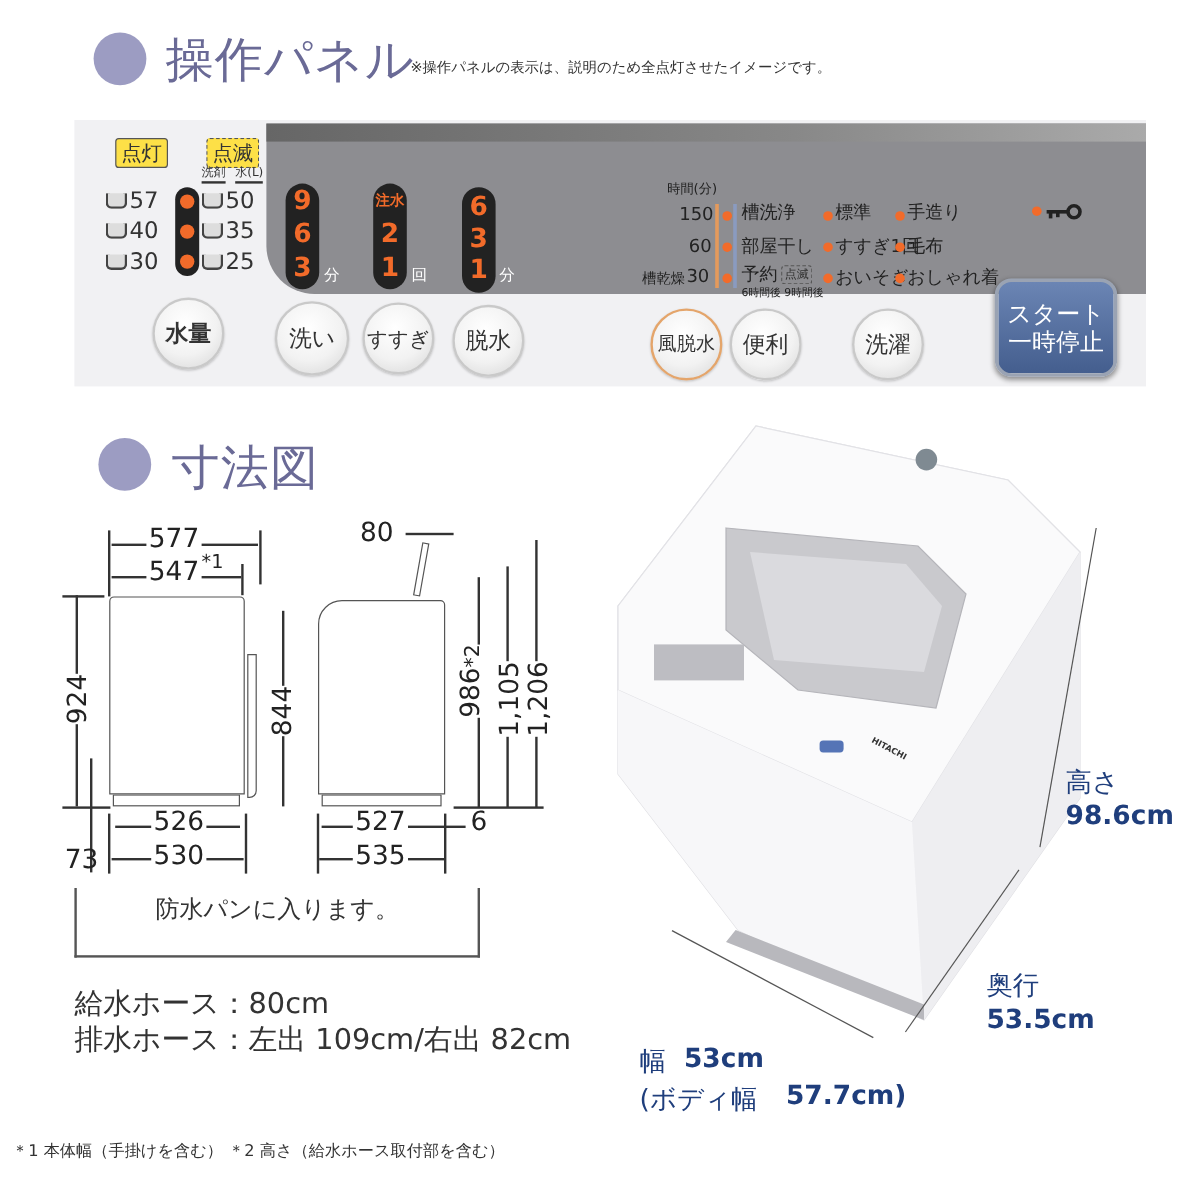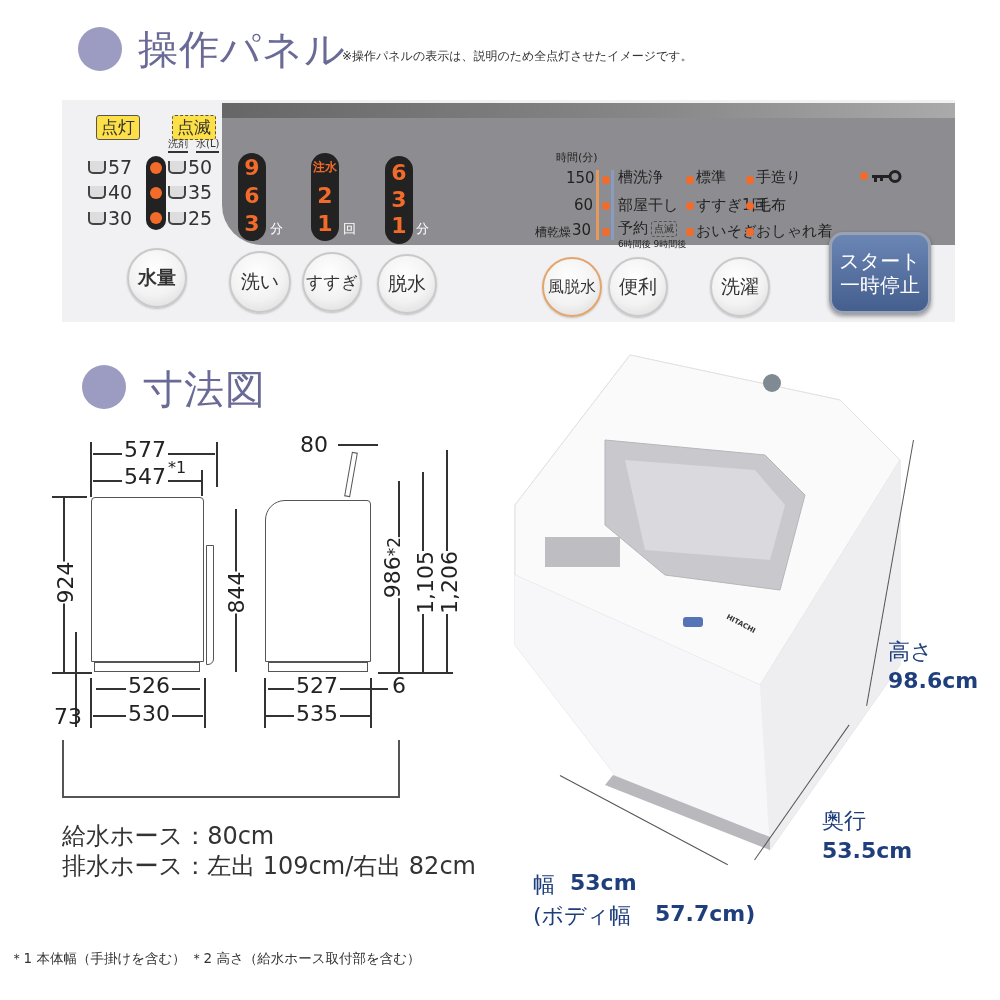--- a/index.html
+++ b/index.html
@@ -205,20 +205,21 @@
 
 <div class="line" style="left:264px; top:678px; width:1.5px; height:50px;"></div>
 <div class="line" style="left:370px; top:678px; width:1.5px; height:50px;"></div>
 <div class="line" style="left:268px; top:688px; width:120px; height:1.5px;"></div>
 <div class="line" style="left:266px; top:715px; width:104px; height:1.5px;"></div>
 <div class="dim" style="left:294px; top:673px; background:#fff; padding:0 2px;">527</div>
 <div class="dim" style="left:392px; top:673px;">6</div>
 <div class="dim" style="left:294px; top:701px; background:#fff; padding:0 2px;">535</div>
 
 <div class="note-box">
+  <div>防水パンに入ります。</div>
 </div>
 <div class="hose" style="left:62px; top:820px;">給水ホース：80cm</div>
 <div class="hose" style="left:62px; top:850px;">排水ホース：左出 109cm/右出 82cm</div>
 
 <div class="abs" style="left:505px; top:345px; width:400px; height:510px;">
   <svg width="400" height="510" viewBox="0 0 400 510">
     <polygon points="125,10 335,55 395,115 395,320 265,505 110,430 10,300 10,160" fill="#f4f4f6" stroke="#e0e0e4"></polygon>
     <polygon points="10,160 125,10 335,55 395,115 255,340 10,230" fill="#fafafb" stroke="#e2e2e6"></polygon>
     <polygon points="10,230 255,340 265,505 110,430 10,300" fill="#f7f7f9"></polygon>
     <polygon points="255,340 395,115 395,320 265,505" fill="#eeeef1"></polygon>

